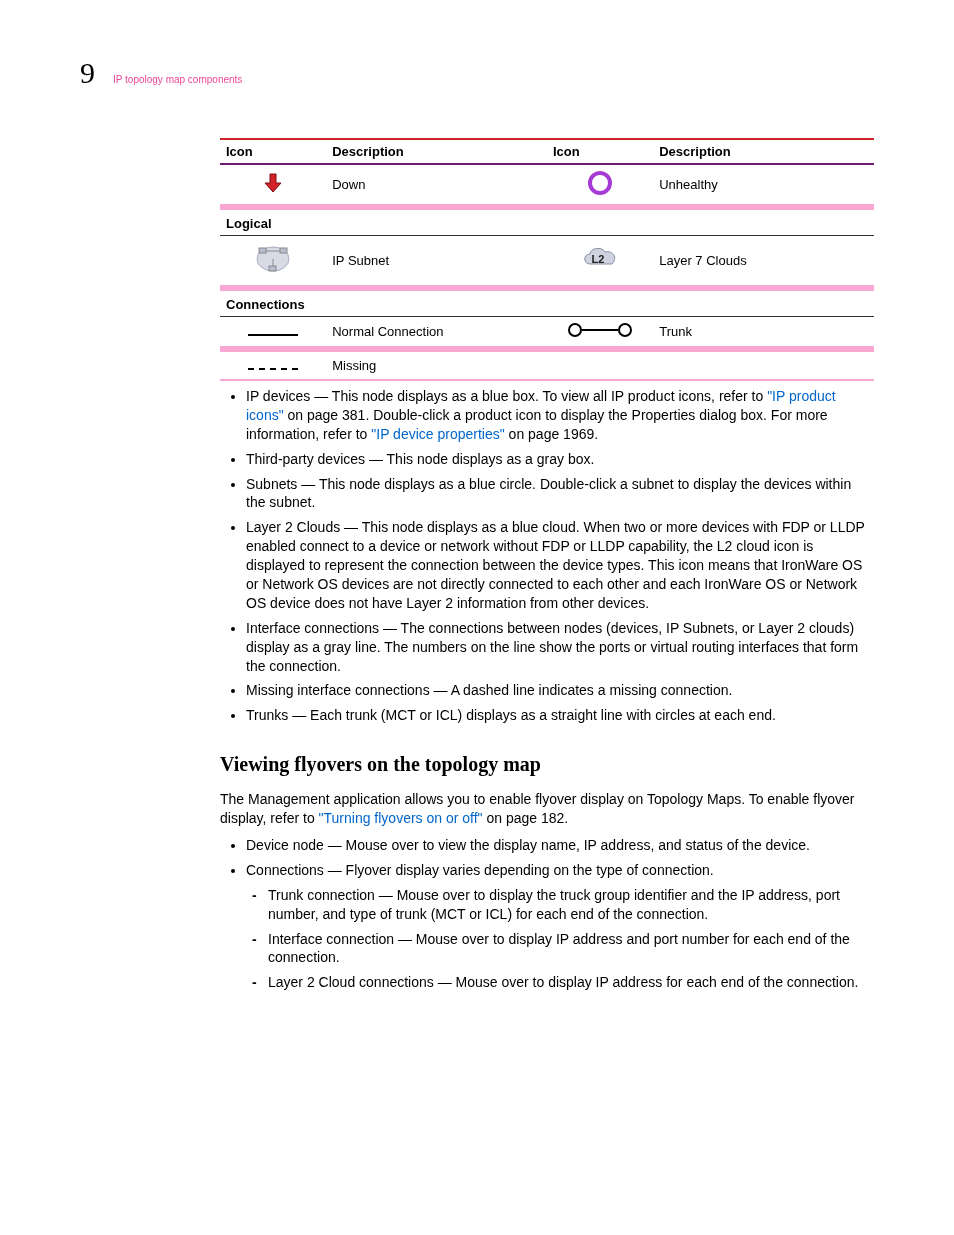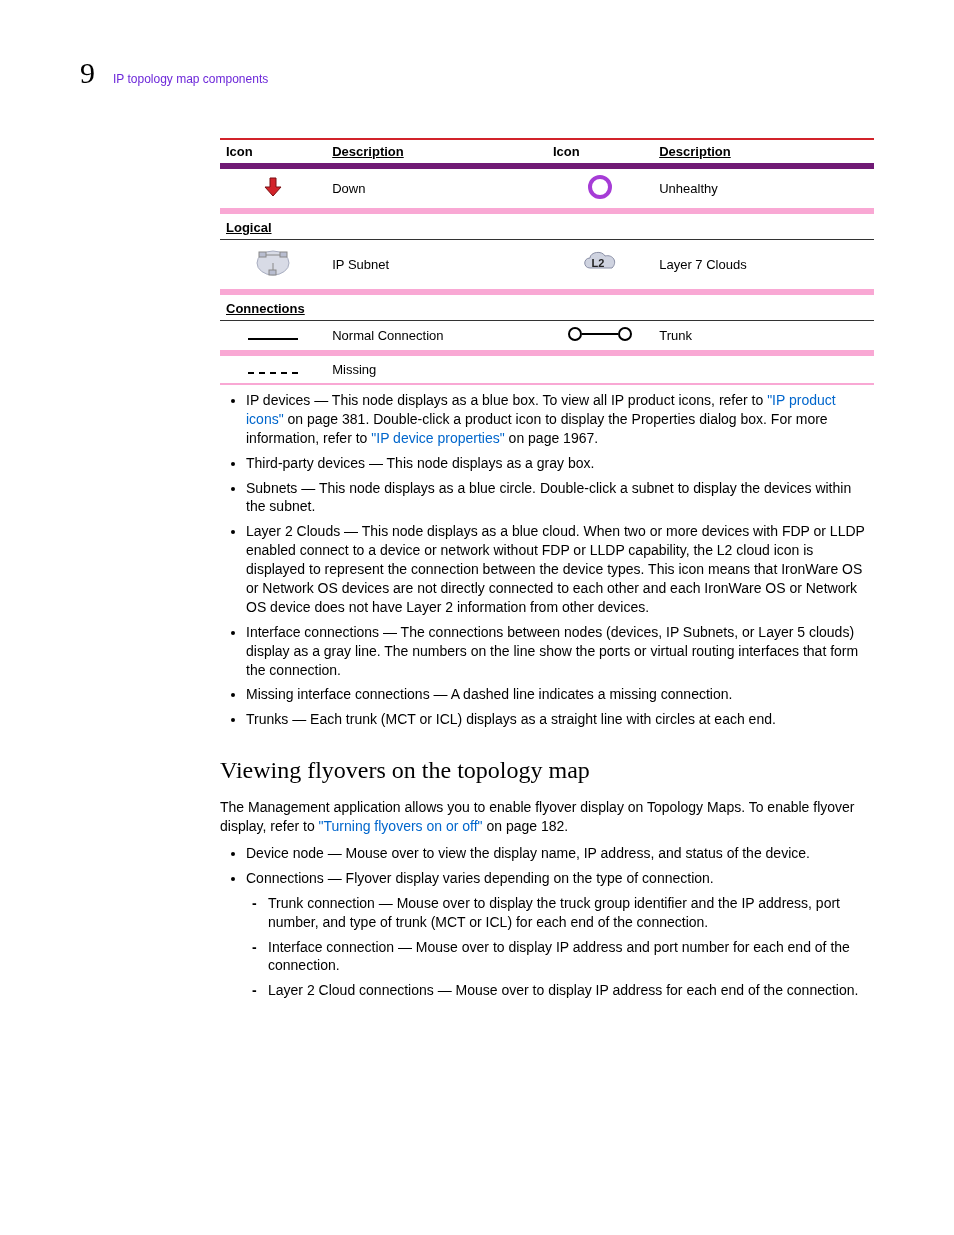--- a/index.html
+++ b/index.html
@@ -19,22 +19,22 @@
     align-items: baseline;
     gap: 18px;
     margin-bottom: 48px;
   }
   .chap-num {
     font-family: Georgia, 'Times New Roman', serif;
     font-size: 30px;
     font-weight: normal;
   }
   .header-text {
-    font-size: 12px;
-    color: #6d28d9;
+    font-size: 10px;
+    color: #ec4899;
   }
   .content {
     margin-left: 140px;
   }
   .table-caption {
     font-size: 13px;
     margin-bottom: 2px;
   }
   .table-caption .tnum {
     font-weight: bold;
@@ -43,52 +43,50 @@
   .table-caption .ttitle {
     font-weight: bold;
   }
   table.legend {
     border-collapse: collapse;
     width: 100%;
     font-size: 13px;
   }
   table.legend thead tr {
     border-top: 2px solid #d2232a;
-    border-bottom: 6px solid #701a75;
+    border-bottom: 2px solid #701a75;
     margin-top: 18px;
   }
   table.legend th {
     text-align: left;
     font-weight: bold;
     padding: 4px 6px;
   }
   table.legend td {
     padding: 6px 6px;
     vertical-align: middle;
   }
   tr.row-sep td, tr.row-sep th {
     border-bottom: 6px solid #f9a8d4;
   }
   tr.section-row td {
     font-weight: bold;
     border-bottom: 1px solid #333;
     padding-top: 6px;
     padding-bottom: 4px;
-    text-decoration: underline;
   }
   tr.end-row td {
     border-bottom: 2px solid #f9a8d4;
   }
   .icon-cell {
     width: 90px;
     text-align: center;
   }
   .desc-cell {
     width: 200px;
-    text-decoration: underline;
   }
   .unhealthy-ring {
     width: 16px; height: 16px;
     border: 4px solid #a63cd6;
     border-radius: 50%;
     background: #fff;
     display: inline-block;
   }
   .normal-line {
     display:inline-block;
@@ -142,22 +140,22 @@
     position: absolute;
     left: -16px;
     font-weight: bold;
   }
   a.link {
     color: #0066cc;
     text-decoration: none;
   }
   h2.section {
     font-family: Georgia, 'Times New Roman', serif;
-    font-weight: normal;
-    font-size: 24px;
+    font-weight: bold;
+    font-size: 20px;
     margin: 28px 0 10px 0;
   }
 </style>
 </head>
 <body>
 
 <div class="page">
   <div class="header-row">
     <span class="chap-num">9</span>
     <span class="header-text">IP topology map components</span>
@@ -229,26 +227,26 @@
           <td>Missing</td>
           <td></td>
           <td></td>
         </tr>
       </tbody>
     </table>
 
 
     <ul class="bullets">
       <li>
-        <span>IP devices — This node displays as a blue box. To view all IP product icons, refer to </span><a class="link">"IP product icons"</a><span> on page 381. Double-click a product icon to display the Properties dialog box. For more information, refer to </span><a class="link">"IP device properties"</a><span> on page 1967.</span>
+        <span>IP devices — This node displays as a blue box. To view all IP product icons, refer to </span><a class="link">"IP product icons"</a><span> on page 381. Double-click a product icon to display the Properties dialog box. For more information, refer to </span><a class="link">"IP device properties"</a><span> on page 1969.</span>
       </li>
       <li>Third-party devices — This node displays as a gray box.</li>
       <li>Subnets — This node displays as a blue circle. Double-click a subnet to display the devices within the subnet.</li>
       <li>Layer 2 Clouds — This node displays as a blue cloud. When two or more devices with FDP or LLDP enabled connect to a device or network without FDP or LLDP capability, the L2 cloud icon is displayed to represent the connection between the device types. This icon means that IronWare OS or Network OS devices are not directly connected to each other and each IronWare OS or Network OS device does not have Layer 2 information from other devices.</li>
-      <li>Interface connections —  The connections between nodes (devices, IP Subnets, or Layer 5 clouds) display as a gray line. The numbers on the line show the ports or virtual routing interfaces that form the connection.</li>
+      <li>Interface connections —  The connections between nodes (devices, IP Subnets, or Layer 2 clouds) display as a gray line. The numbers on the line show the ports or virtual routing interfaces that form the connection.</li>
       <li>Missing interface connections —  A dashed line indicates a missing connection.</li>
       <li>Trunks —  Each trunk (MCT or ICL) displays as a straight line with circles at each end.</li>
     </ul>
 
     <h2 class="section">Viewing flyovers on the topology map</h2>
 
     <p class="para">
       <span>The Management application allows you to enable flyover display on Topology Maps. To enable flyover display, refer to </span><a class="link">"Turning flyovers on or off"</a><span> on page 182.</span>
     </p>
 

